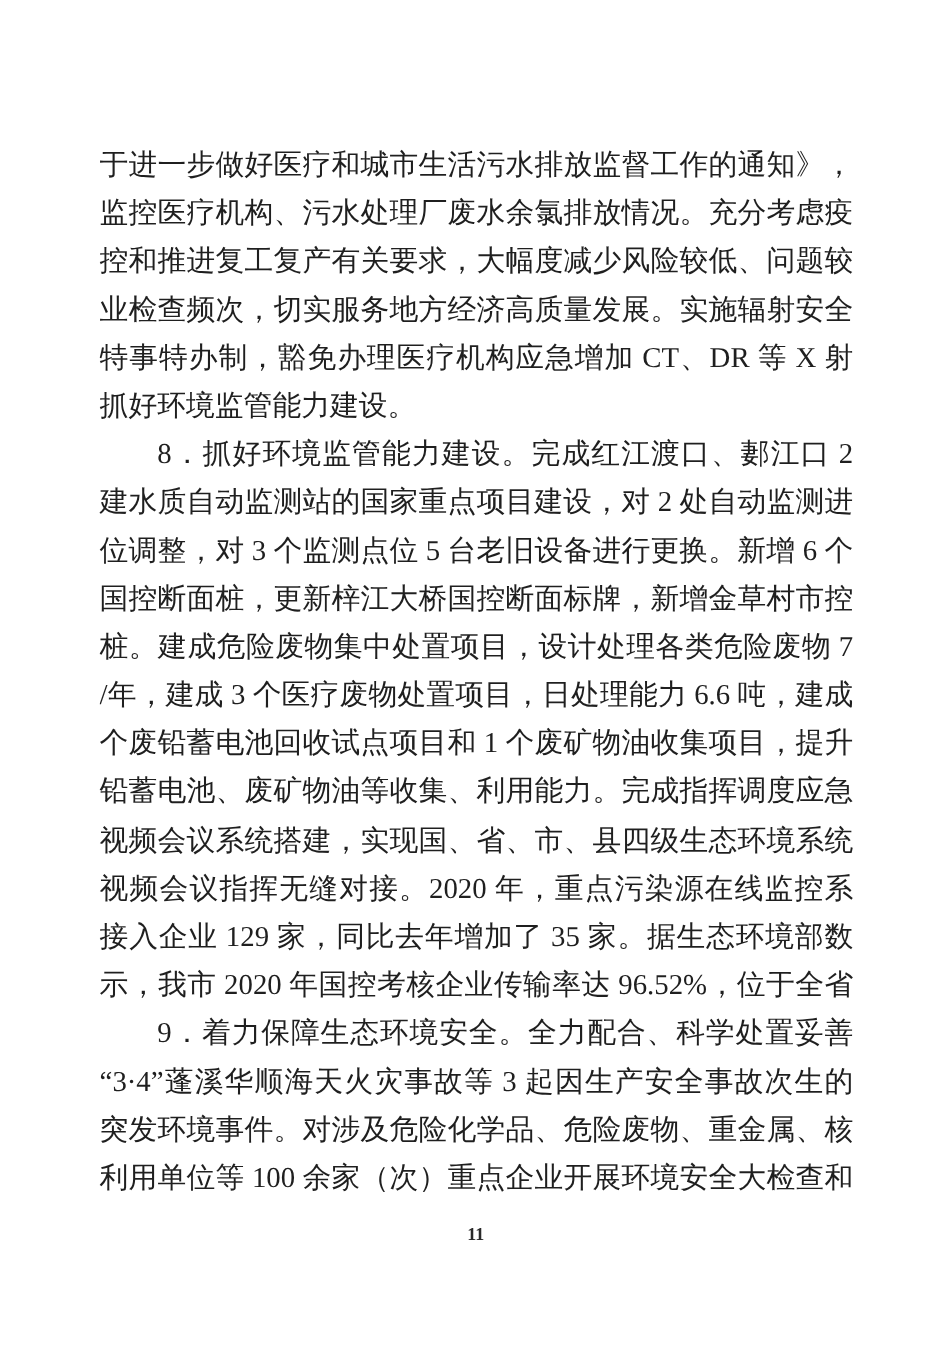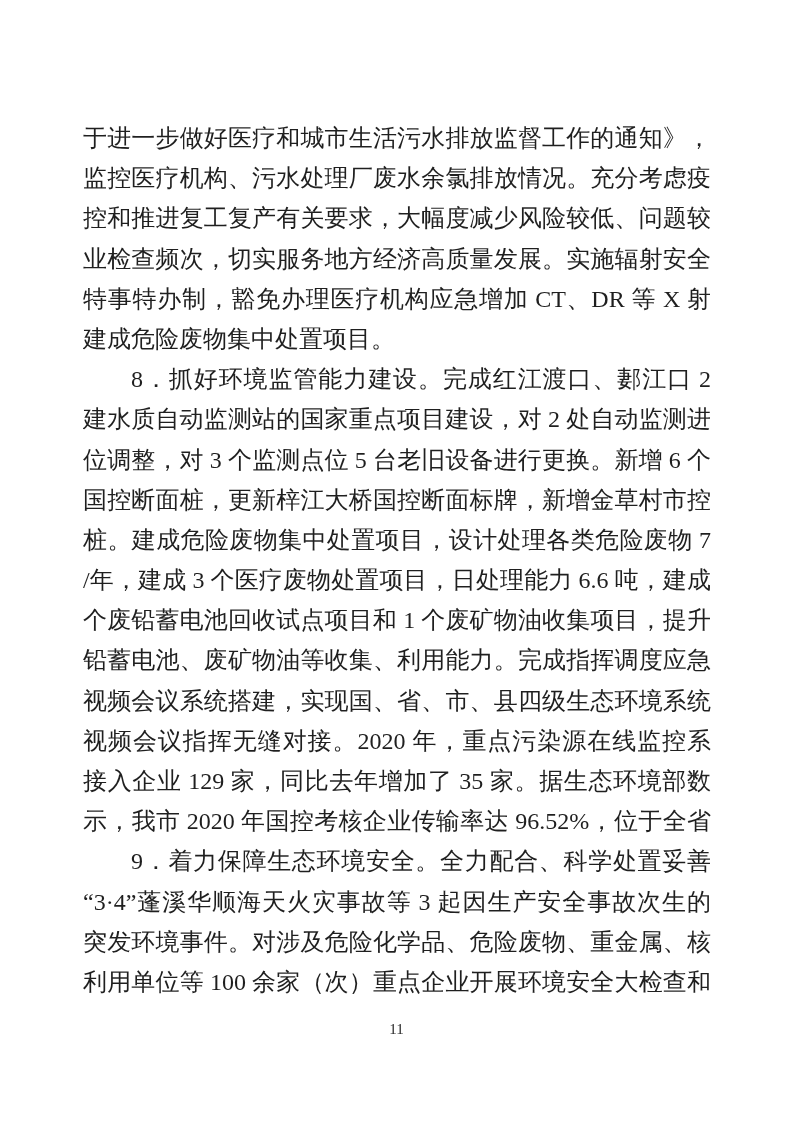--- a/index.html
+++ b/index.html
@@ -48,39 +48,39 @@
     text-align: left;
     text-align-last: left;
   }
   .page-number {
     position: absolute;
     left: 0;
     top: 1021px;
     width: 793px;
     text-align: center;
     font-size: 15px;
-    font-weight: 400;
+    font-weight: 700;
     color: #2a2a2a;
     font-family: "Liberation Serif", "DejaVu Serif", serif;
   }
 </style>
 </head>
 <body>
 
 <div class="page">
 
   <div class="text-block">
 
     <div class="para">
       <div class="line">于进一步做好医疗和城市生活污水排放监督工作的通知》，实时</div>
       <div class="line">监控医疗机构、污水处理厂废水余氯排放情况。充分考虑疫情防</div>
       <div class="line">控和推进复工复产有关要求，大幅度减少风险较低、问题较小企</div>
       <div class="line">业检查频次，切实服务地方经济高质量发展。实施辐射安全监管</div>
       <div class="line">特事特办制，豁免办理医疗机构应急增加 CT、DR 等 X 射线影</div>
-      <div class="line short">建成危险废物集中处置项目。</div>
+      <div class="line short">抓好环境监管能力建设。</div>
     </div>
 
     <div class="para">
       <div class="line first">8．抓好环境监管能力建设。完成红江渡口、郪江口 2 座新</div>
       <div class="line">建水质自动监测站的国家重点项目建设，对 2 处自动监测进行点</div>
       <div class="line">位调整，对 3 个监测点位 5 台老旧设备进行更换。新增 6 个点位</div>
       <div class="line">国控断面桩，更新梓江大桥国控断面标牌，新增金草村市控断面</div>
       <div class="line">桩。建成危险废物集中处置项目，设计处理各类危险废物 7 万吨</div>
       <div class="line">/年，建成 3 个医疗废物处置项目，日处理能力 6.6 吨，建成 3</div>
       <div class="line">个废铅蓄电池回收试点项目和 1 个废矿物油收集项目，提升了废</div>

